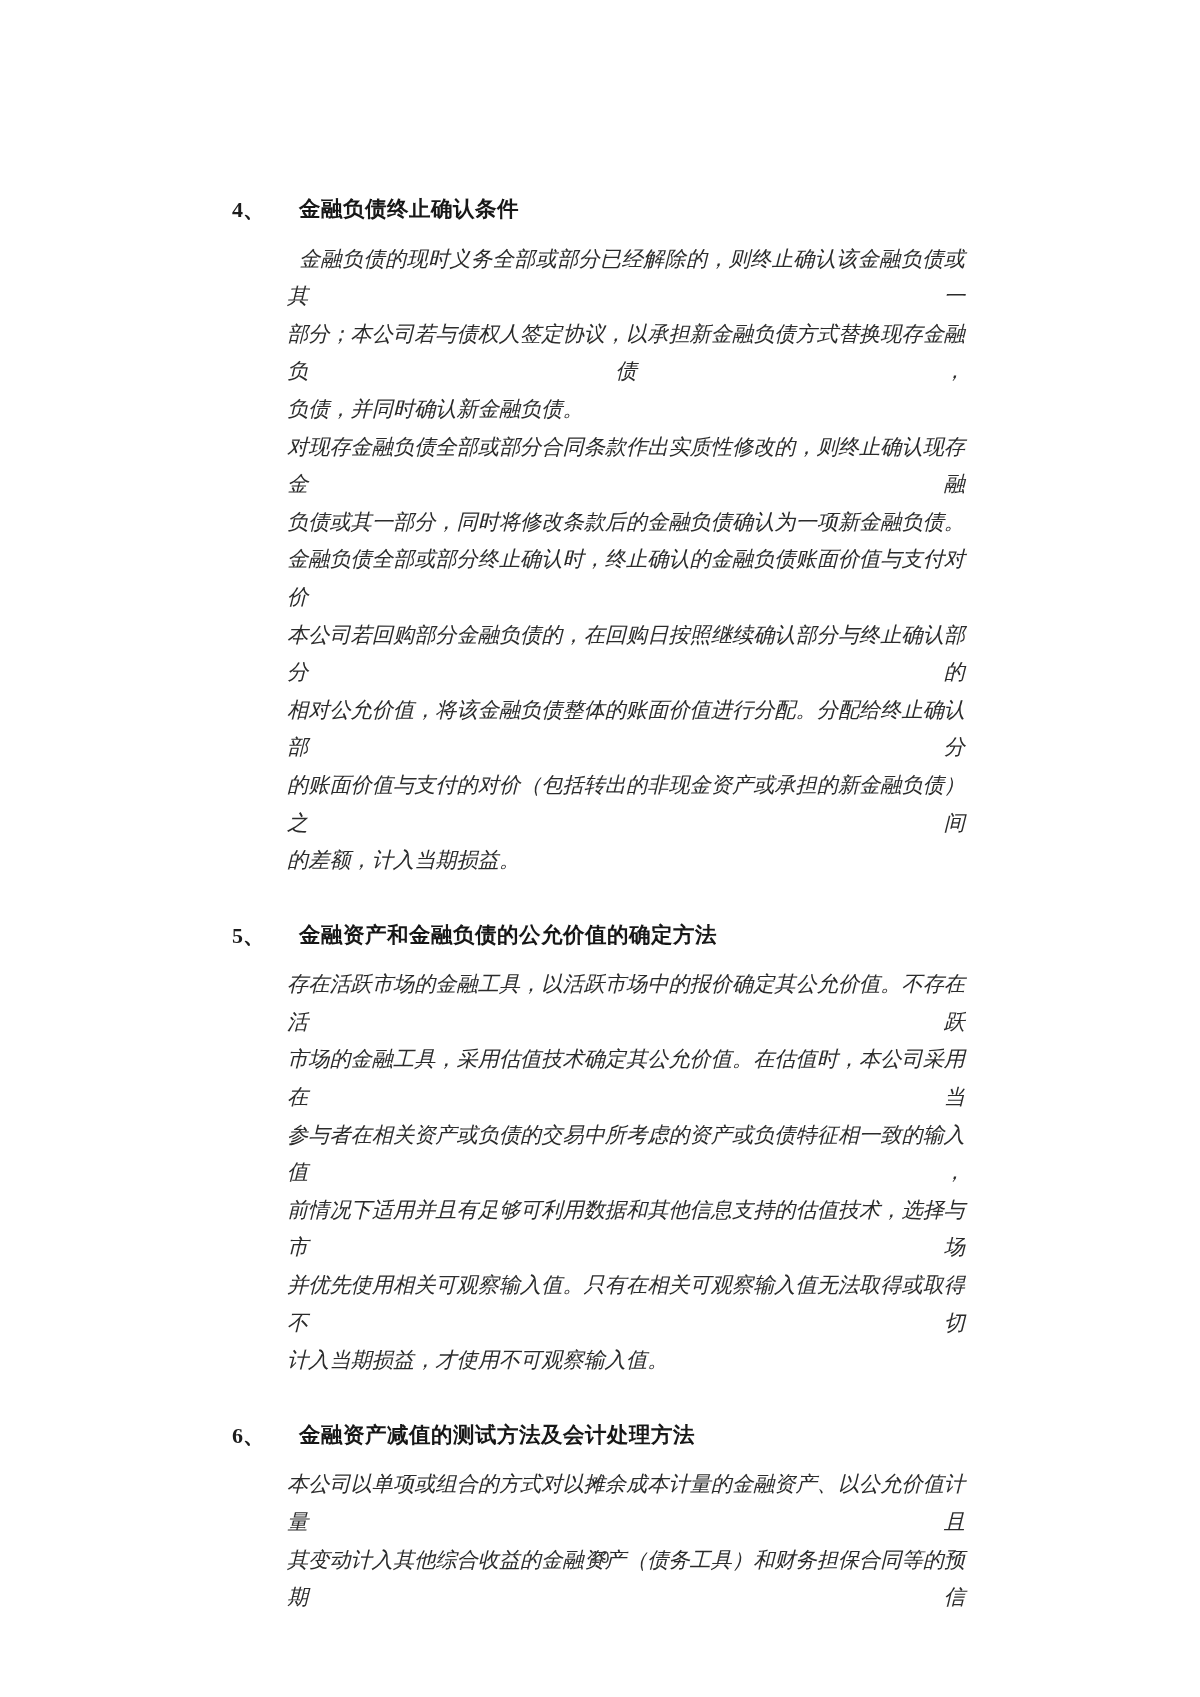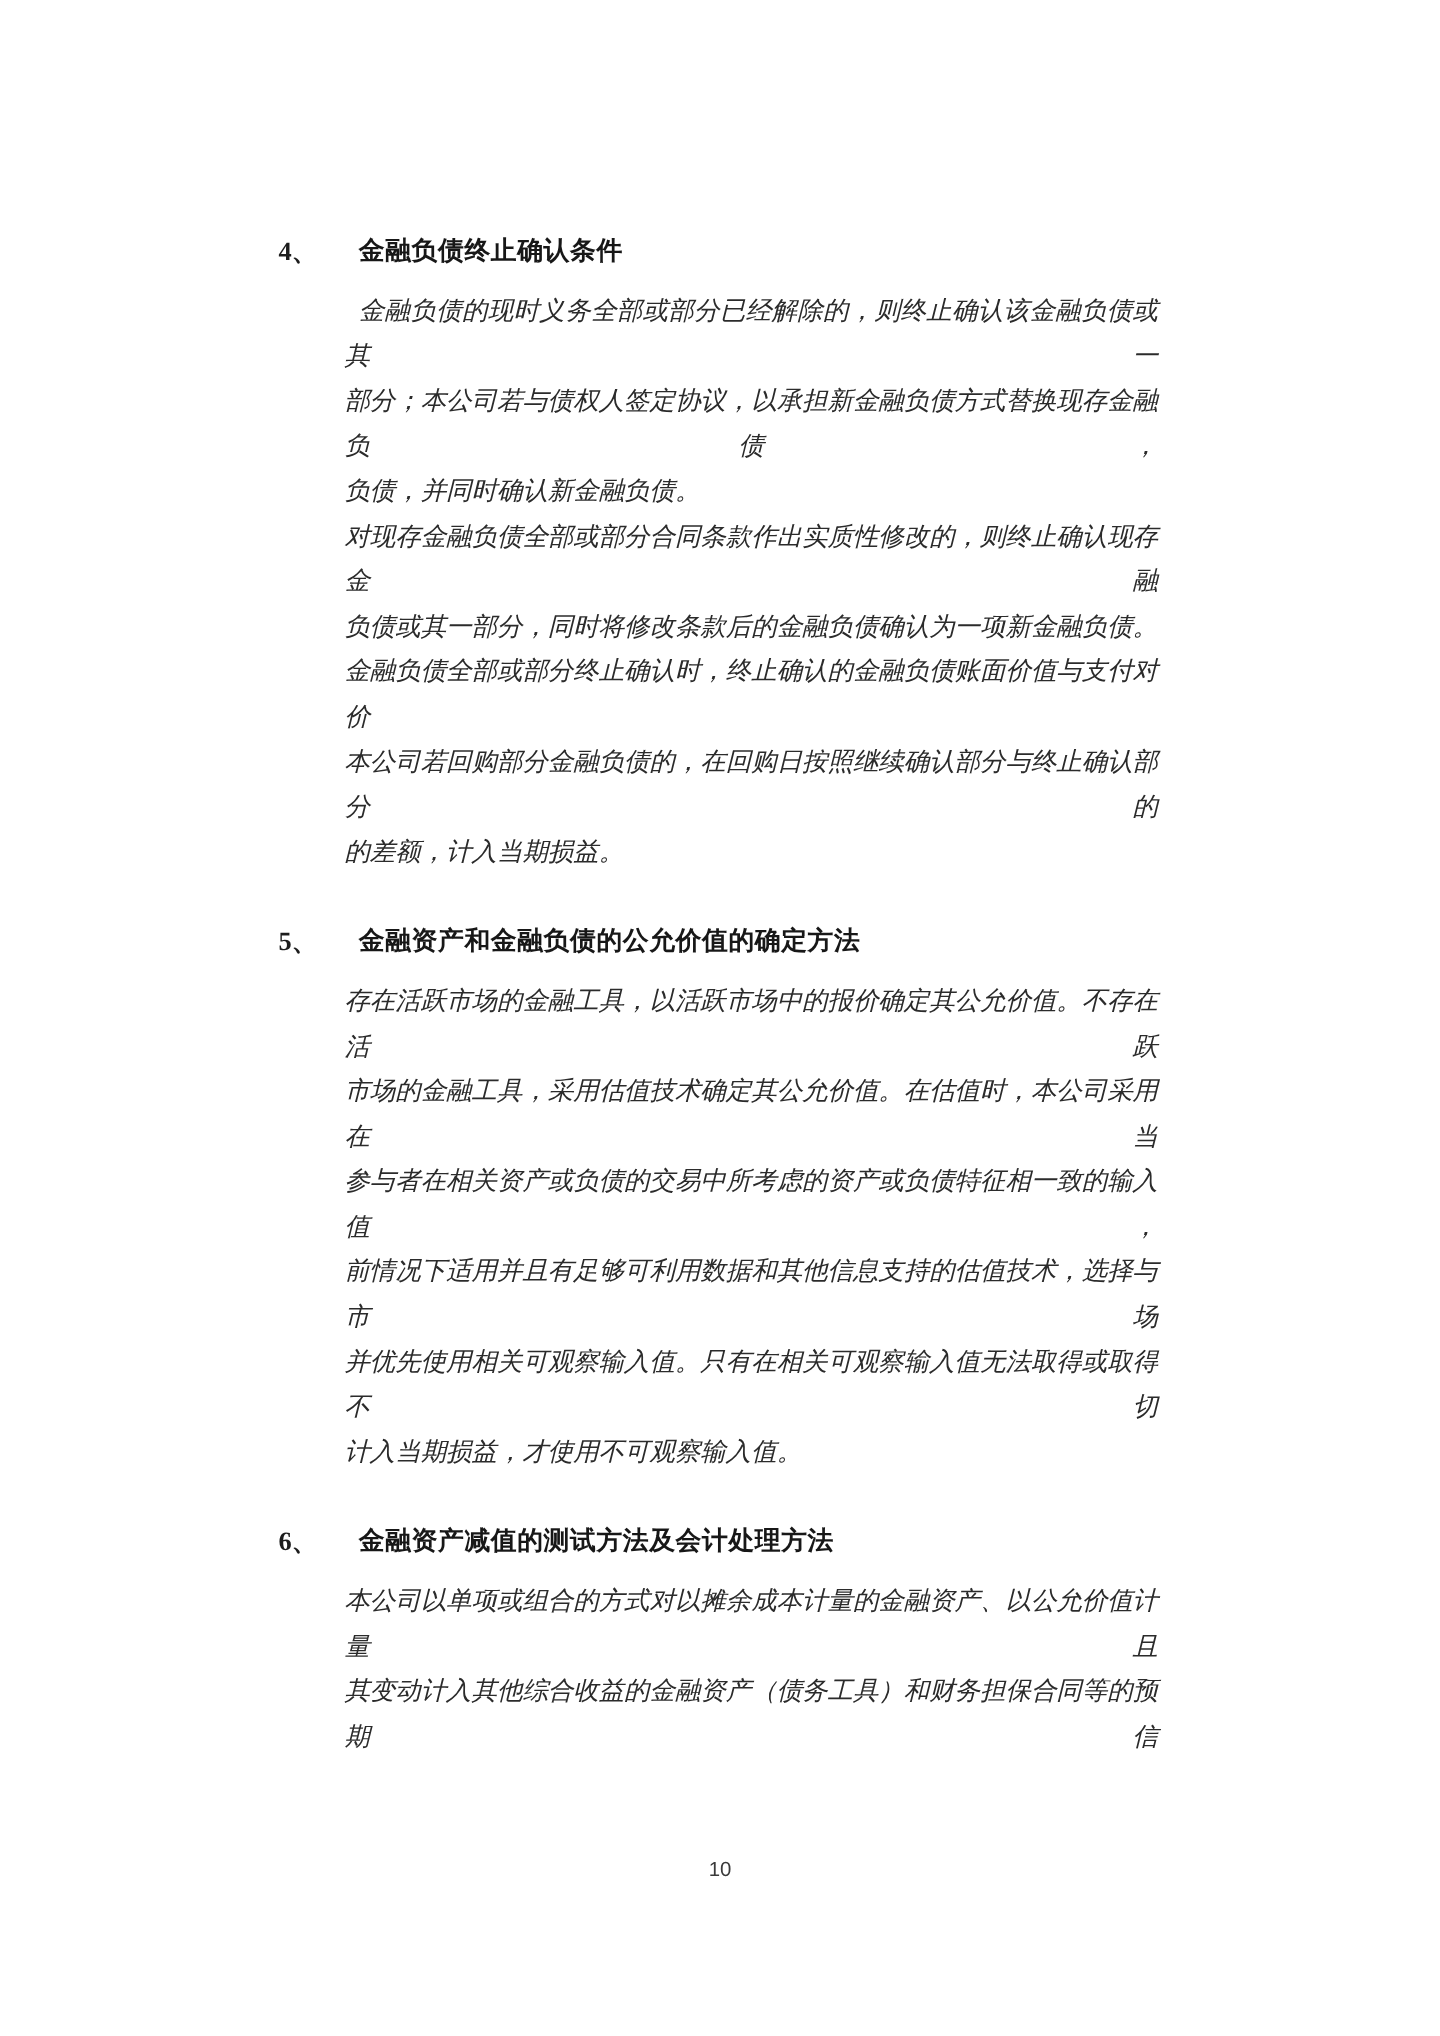--- a/index.html
+++ b/index.html
@@ -93,20 +93,22 @@
         <div class="tl">部分；本公司若与债权人签定协议，以承担新金融负债方式替换现存金融负债，</div>
         <div class="tl last">负债，并同时确认新金融负债。</div>
       </div>
       <div class="para">
         <div class="tl">对现存金融负债全部或部分合同条款作出实质性修改的，则终止确认现存金融</div>
         <div class="tl">负债或其一部分，同时将修改条款后的金融负债确认为一项新金融负债。</div>
       </div>
       <div class="para">
         <div class="tl">金融负债全部或部分终止确认时，终止确认的金融负债账面价值与支付对价</div>
         <div class="tl">本公司若回购部分金融负债的，在回购日按照继续确认部分与终止确认部分的</div>
+        <div class="tl">相对公允价值，将该金融负债整体的账面价值进行分配。分配给终止确认部分</div>
+        <div class="tl">的账面价值与支付的对价（包括转出的非现金资产或承担的新金融负债）之间</div>
         <div class="tl last">的差额，计入当期损益。</div>
       </div>
     </div>
 
     <div class="section">
       <div class="sec-num">5、</div>
       <div class="sec-head">金融资产和金融负债的公允价值的确定方法</div>
       <div class="para">
         <div class="tl">存在活跃市场的金融工具，以活跃市场中的报价确定其公允价值。不存在活跃</div>
         <div class="tl">市场的金融工具，采用估值技术确定其公允价值。在估值时，本公司采用在当</div>

